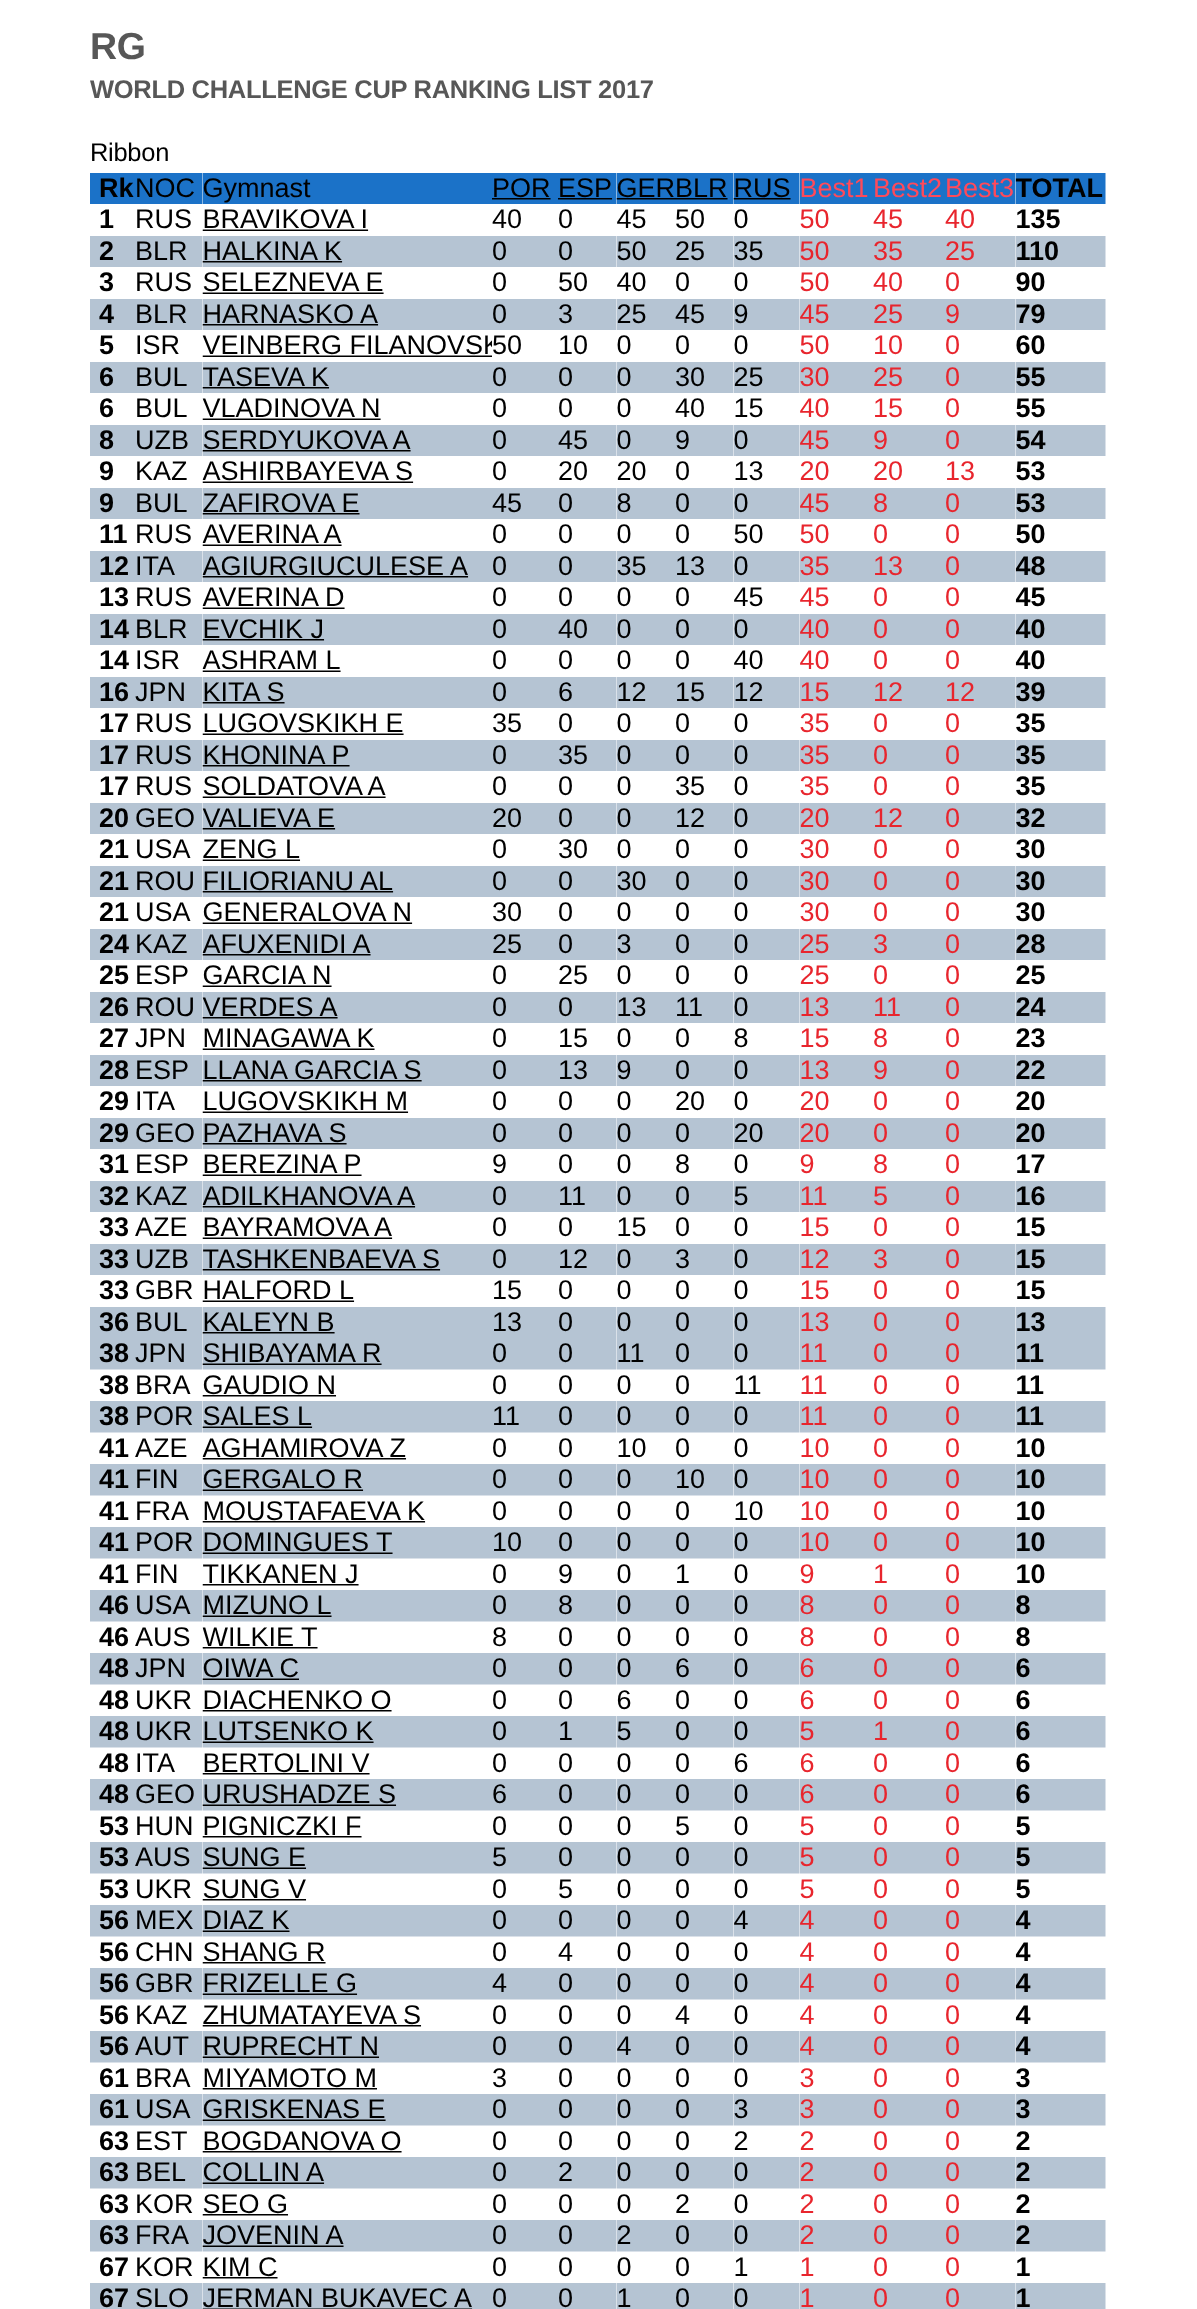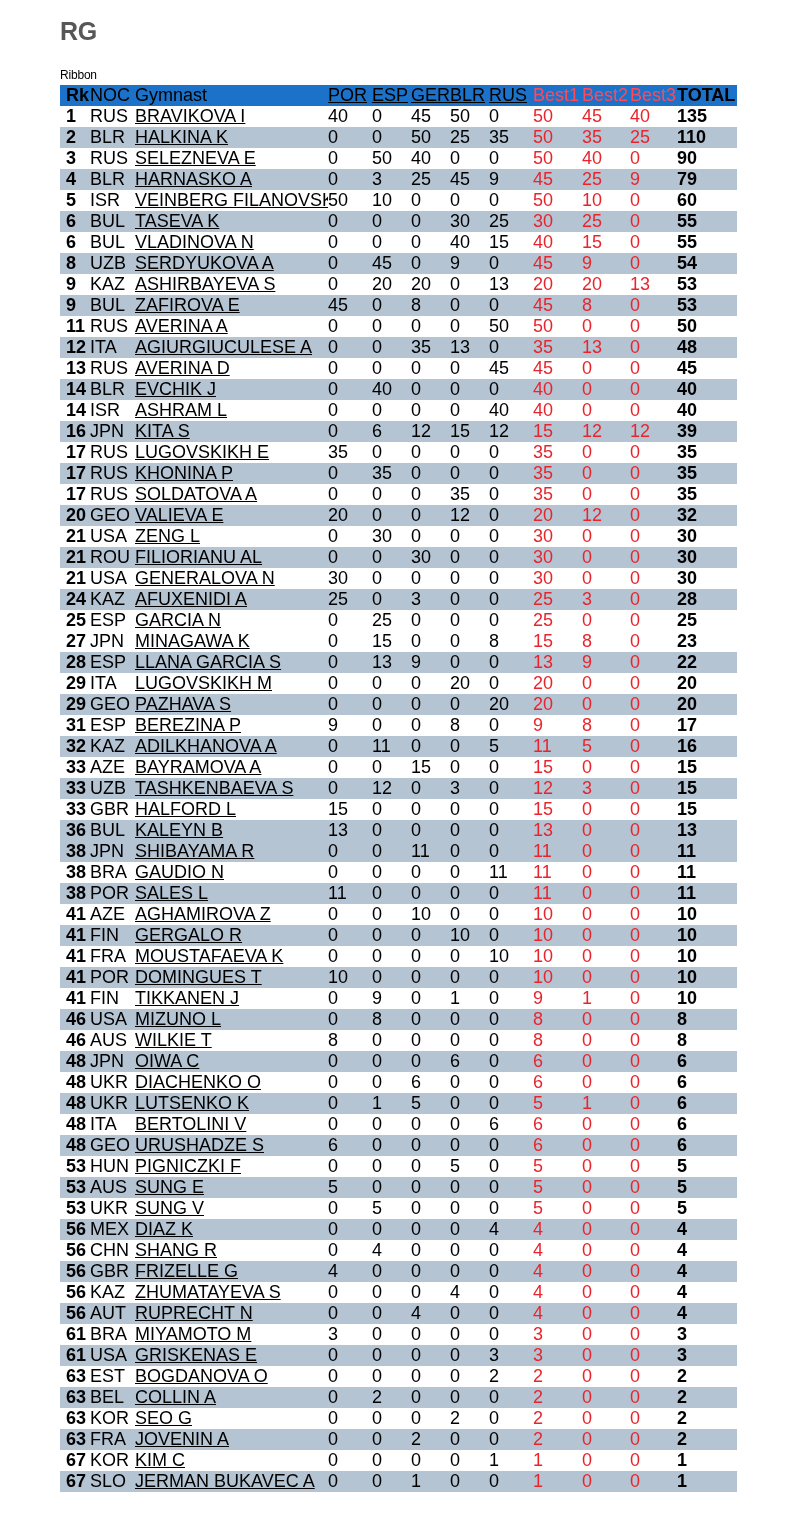--- a/index.html
+++ b/index.html
@@ -18,21 +18,21 @@
   }
   .subtitle {
     font-size: 17px; font-weight: bold;
     color: var(--heading, #575757); margin: 4px 0 0 0;
     letter-spacing: -0.2px;
   }
 
   .nav { margin-top: 24px; font-size: 13.5px; white-space: nowrap; }
   .nav a { color: #000; text-decoration: underline; margin-right: 7px; cursor: pointer; }
 
-  .section-title { font-size: 12px; margin: 22px 0 3px 0; letter-spacing: -0.2px; }
+  .section-title { font-size: 17px; margin: 22px 0 3px 0; letter-spacing: -0.2px; }
 
   table.ranking {
     border-collapse: collapse; table-layout: fixed;
     width: 677px; font-size: 18px;
   }
   thead tr { background: var(--header-bg, #1B72C8); }
   th {
     font-weight: normal; text-align: left;
     height: 20px; padding: 0; overflow: hidden; white-space: nowrap;
     vertical-align: middle;
@@ -49,20 +49,21 @@
   td.c-best1, td.c-best2, td.c-best3 { color: var(--best, #E8252D); }
   .c-total { font-weight: bold; }
   td.c-gym a { color: #000; text-decoration: underline; cursor: pointer; }
 </style>
 </head>
 <body>
 
 <div class="page">
 
   <h1 class="title">RG</h1>
+  <h2 class="subtitle">WORLD CHALLENGE CUP RANKING LIST 2017</h2>
 
 
   <div class="section-title">Ribbon</div>
 
   <table class="ranking">
     <colgroup>
       <col style="width:30px">
         <col style="width:45px">
         <col style="width:193px">
       <col style="width:44px">
@@ -435,20 +436,34 @@
           <td class="c-por">0</td>
           <td class="c-esp">25</td>
           <td class="c-ger">0</td>
           <td class="c-blr">0</td>
           <td class="c-rus">0</td>
           <td class="c-best1">25</td>
           <td class="c-best2">0</td>
           <td class="c-best3">0</td>
           <td class="c-total">25</td>
         </tr>
+        <tr class="alt">
+          <td class="c-rk">26</td>
+          <td class="c-noc">ROU</td>
+          <td class="c-gym"><a>VERDES A</a></td>
+          <td class="c-por">0</td>
+          <td class="c-esp">0</td>
+          <td class="c-ger">13</td>
+          <td class="c-blr">11</td>
+          <td class="c-rus">0</td>
+          <td class="c-best1">13</td>
+          <td class="c-best2">11</td>
+          <td class="c-best3">0</td>
+          <td class="c-total">24</td>
+        </tr>
         <tr>
           <td class="c-rk">27</td>
           <td class="c-noc">JPN</td>
           <td class="c-gym"><a>MINAGAWA K</a></td>
           <td class="c-por">0</td>
           <td class="c-esp">15</td>
           <td class="c-ger">0</td>
           <td class="c-blr">0</td>
           <td class="c-rus">8</td>
           <td class="c-best1">15</td>

